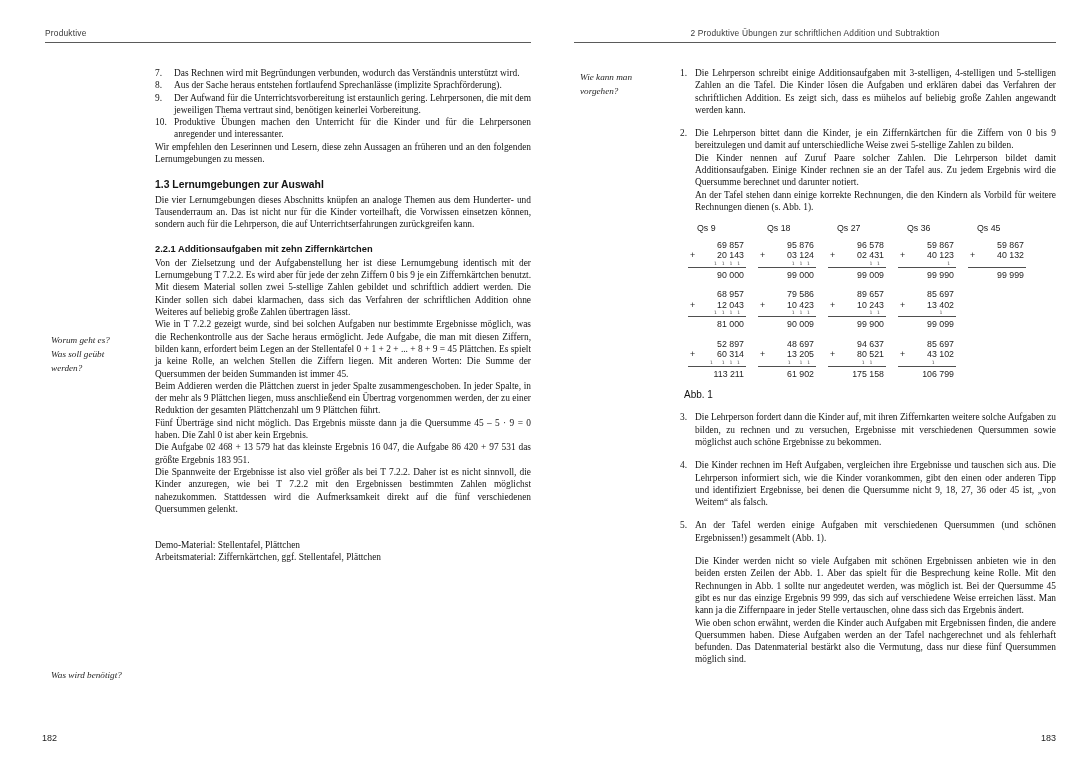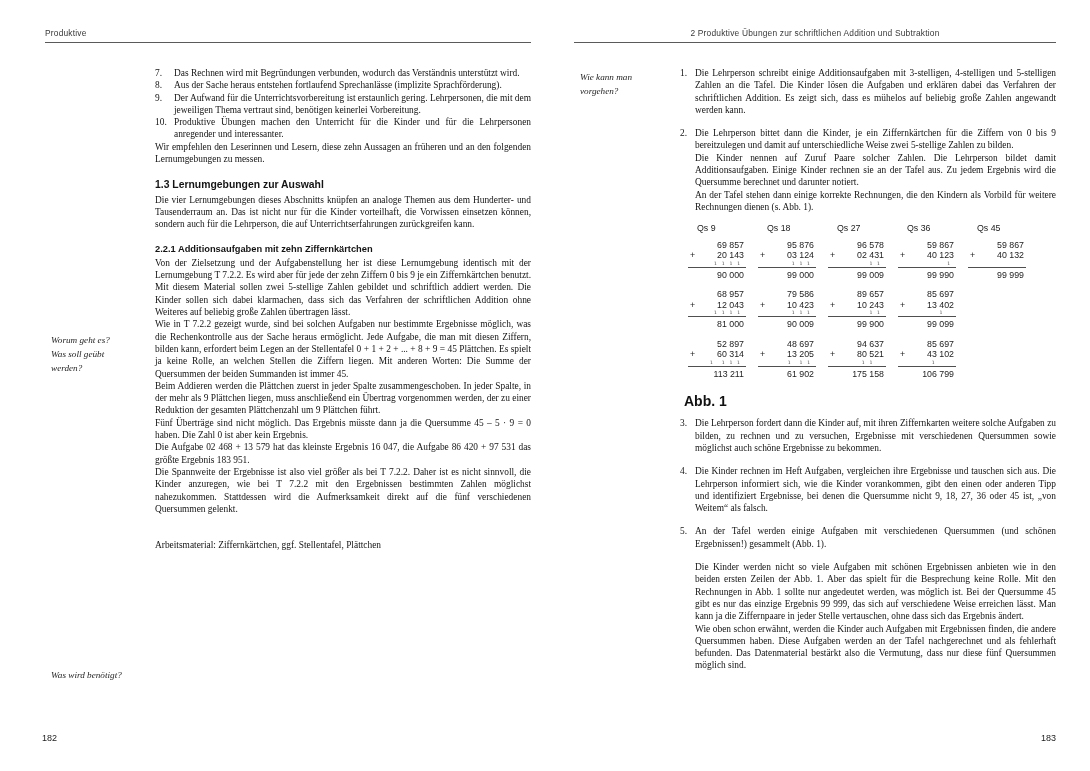--- a/index.html
+++ b/index.html
@@ -73,21 +73,21 @@
   .p-carry {
     height:6px; font-family:"DejaVu Sans Mono", monospace;
     font-size:4.6px; line-height:6px; color:#4a4a4a;
     text-align:right; padding-right:13px; white-space:pre; letter-spacing:1.1px;
   }
   .p-sum {
     border-top:0.8px solid #4f4f4f; margin:0 8px 0 4px;
     text-align:right; padding:2px 2px 0 0; line-height:10.5px;
   }
   .fig-caption {
-    font-size:14px; font-weight:bold; color:#111; margin-top:16px;
+    font-size:10px; font-weight:normal; color:#111; margin-top:10px;
   }
 </style>
 </head>
 <body>
 
 <div class="page" id="page-left">
   <div class="running-head">Produktive</div>
 
   <div class="page-body">
     <div class="margin-note" style="top:250px;margin-top:16px;">Worum geht es?
@@ -116,20 +116,21 @@
 
       <h3 class="subsec">2.2.1 Additionsaufgaben mit zehn Ziffernkärtchen</h3>
       <p class="flow">Von der Zielsetzung und der Aufgabenstellung her ist diese Lernumgebung identisch mit der Lernumgebung T 7.2.2. Es wird aber für jede der zehn Ziffern 0 bis 9 je ein Ziffernkärtchen benutzt. Mit diesem Material sollen zwei 5-stellige Zahlen gebildet und schriftlich addiert werden. Die Kinder sollen sich dabei klarmachen, dass sich das Verfahren der schriftlichen Addition ohne Weiteres auf beliebig große Zahlen übertragen lässt.</p>
       <p class="flow">Wie in T 7.2.2 gezeigt wurde, sind bei solchen Aufgaben nur bestimmte Ergebnisse möglich, was die Rechenkontrolle aus der Sache heraus ermöglicht. Jede Aufgabe, die man mit diesen Ziffern, bilden kann, erfordert beim Legen an der Stellentafel 0 + 1 + 2 + ... + 8 + 9 = 45 Plättchen. Es spielt ja keine Rolle, an welchen Stellen die Ziffern liegen. Mit anderen Worten: Die Summe der Quersummen der beiden Summanden ist immer 45.</p>
       <p class="flow">Beim Addieren werden die Plättchen zuerst in jeder Spalte zusammengeschoben. In jeder Spalte, in der mehr als 9 Plättchen liegen, muss anschließend ein Übertrag vorgenommen werden, der zu einer Reduktion der gesamten Plättchenzahl um 9 Plättchen führt.</p>
       <p class="flow">Fünf Überträge sind nicht möglich. Das Ergebnis müsste dann ja die Quersumme 45 – 5 · 9 = 0 haben. Die Zahl 0 ist aber kein Ergebnis.</p>
       <p class="flow">Die Aufgabe 02 468 + 13 579 hat das kleinste Ergebnis 16 047, die Aufgabe 86 420 + 97 531 das größte Ergebnis 183 951.</p>
       <p class="flow">Die Spannweite der Ergebnisse ist also viel größer als bei T 7.2.2. Daher ist es nicht sinnvoll, die Kinder anzuregen, wie bei T 7.2.2 mit den Ergebnissen bestimmten Zahlen möglichst nahezukommen. Stattdessen wird die Aufmerksamkeit direkt auf die fünf verschiedenen Quersummen gelenkt.</p>
 
       <div class="materials">
+        <p>Demo-Material: Stellentafel, Plättchen</p>
         <p>Arbeitsmaterial: Ziffernkärtchen, ggf. Stellentafel, Plättchen</p>
       </div>
     </div>
   </div>
 </div>
 
 <div class="page" id="page-right">
   <div class="running-head">2  Produktive Übungen zur schriftlichen Addition und Subtraktion</div>
 
   <div class="page-body">

